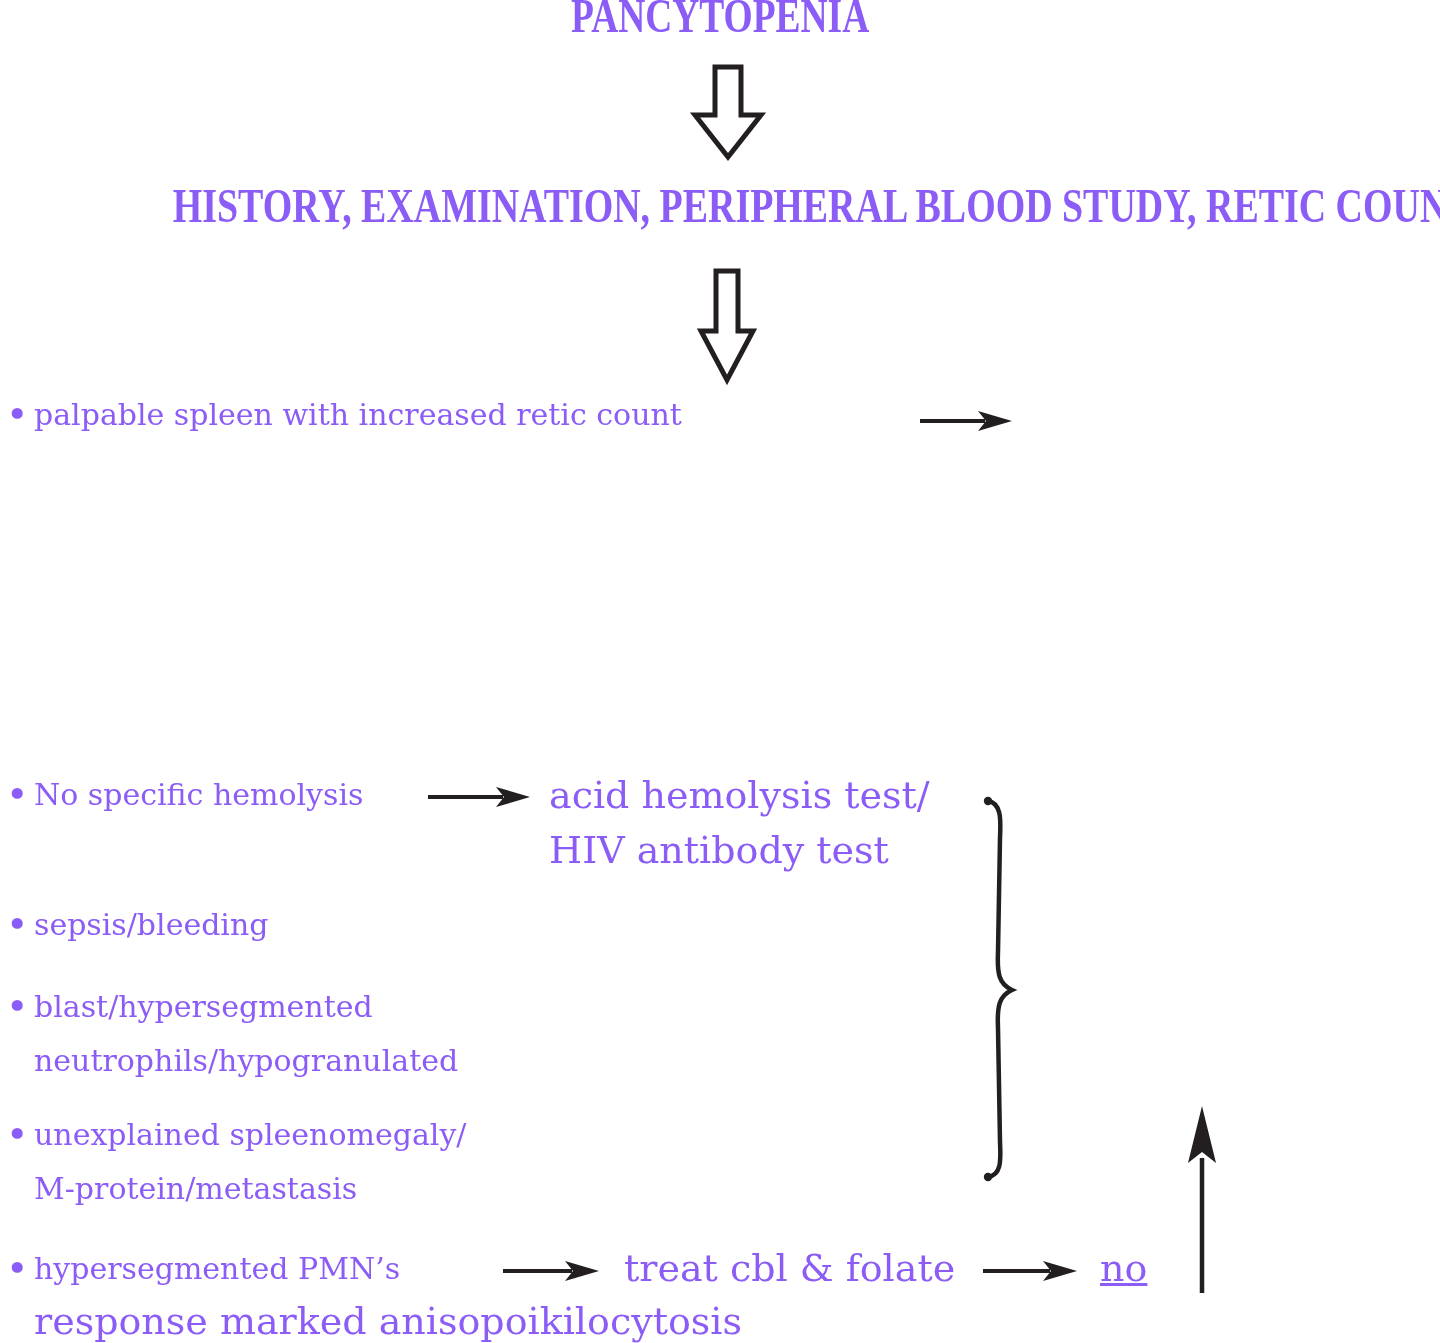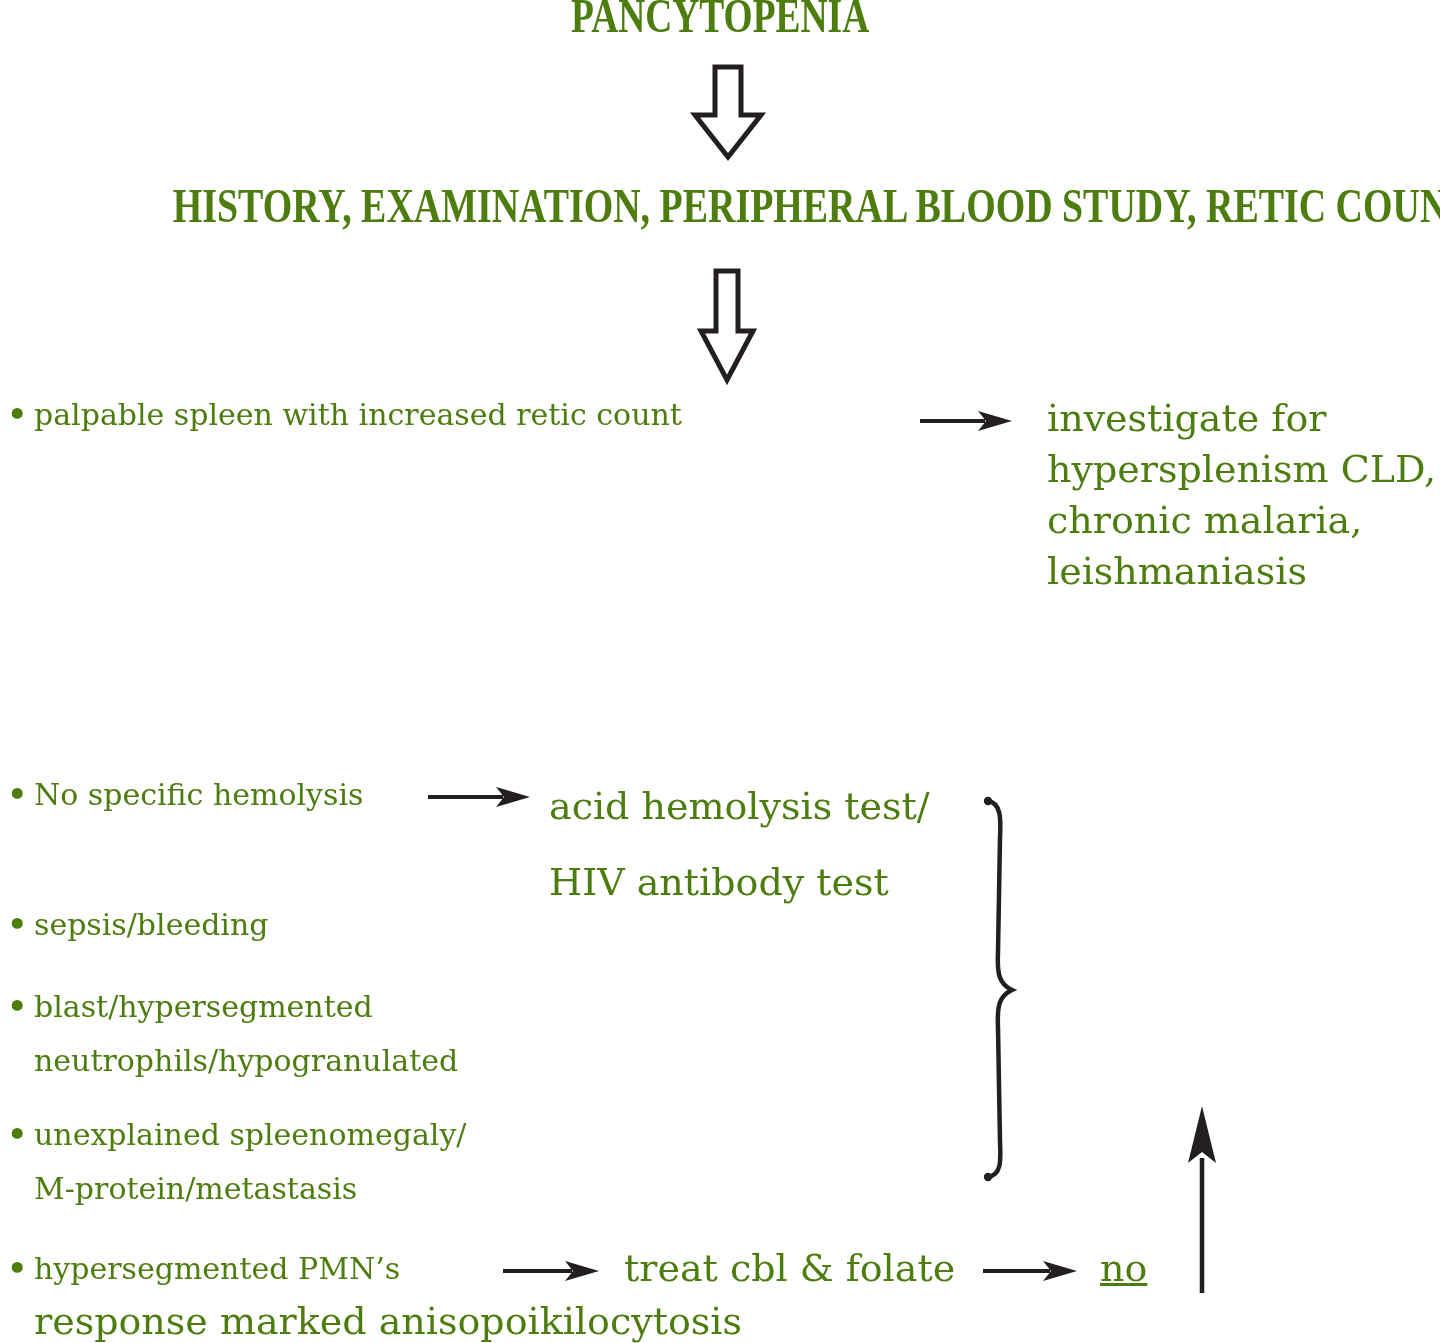--- a/index.html
+++ b/index.html
@@ -2,21 +2,21 @@
 <html><head>
 <meta charset="utf-8">
 <style>
   html,body{margin:0;padding:0;background:#ffffff;}
   .stage{
     position:relative;
     width:1440px;
     height:1343px;
     background:#ffffff;
     overflow:hidden;
-    color:#4d7c0f;
+    color:#8b5cf6;
     font-family:"DejaVu Serif", serif;
   }
   .heading{
     position:absolute;
     left:0; right:0;
     text-align:center;
     font-family:"Liberation Serif", serif;
     font-weight:bold;
     font-size:48px;
     line-height:56px;
@@ -45,21 +45,21 @@
     line-height:53px;
     flex:0 0 28px;
   }
   .txt{
     font-size:30px;
     line-height:53px;
     white-space:pre-line;
   }
   .lh54 .txt{line-height:54px;}
   .col-investigate{left:1047px; top:393px; line-height:51px;}
-  .col-acid{left:549px; top:768px; line-height:76px;}
+  .col-acid{left:549px; top:768px; line-height:55px;}
   .col-bonemarrow{left:1058px; top:920px; line-height:52px;}
   .overlay{
     position:absolute;
     left:0; top:0;
     width:1440px;
     height:1343px;
     pointer-events:none;
   }
 </style>
 </head>
@@ -111,24 +111,20 @@
                C 999 996 997 1006 998 1028 L 1000 1142 C 1001 1162 1001 1175 988 1177" fill="none" stroke="#231f20" stroke-width="4.5" stroke-linecap="round"></path>
       <circle cx="988" cy="801" r="4.2" fill="#231f20"></circle>
       <circle cx="988" cy="1177" r="4.2" fill="#231f20"></circle>
     </g>
   </svg>
 
   <div class="bullet" style="left:6px; top:388px;">
     <span class="dot">•</span>
     <span class="txt">palpable spleen with increased retic count</span>
   </div>
-  <div class="body-line col-investigate">investigate for
-hypersplenism CLD,
-chronic malaria,
-leishmaniasis</div>
 
   <div class="bullet" style="left:6px; top:768px;">
     <span class="dot">•</span>
     <span class="txt">No specific hemolysis</span>
   </div>
   <div class="body-line col-acid">acid hemolysis test/
 HIV antibody test</div>
 
   <div class="bullet" style="left:6px; top:898px;">
     <span class="dot">•</span>

